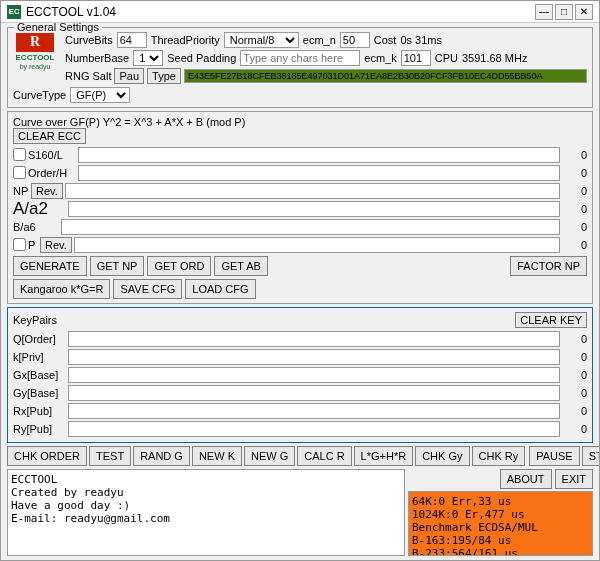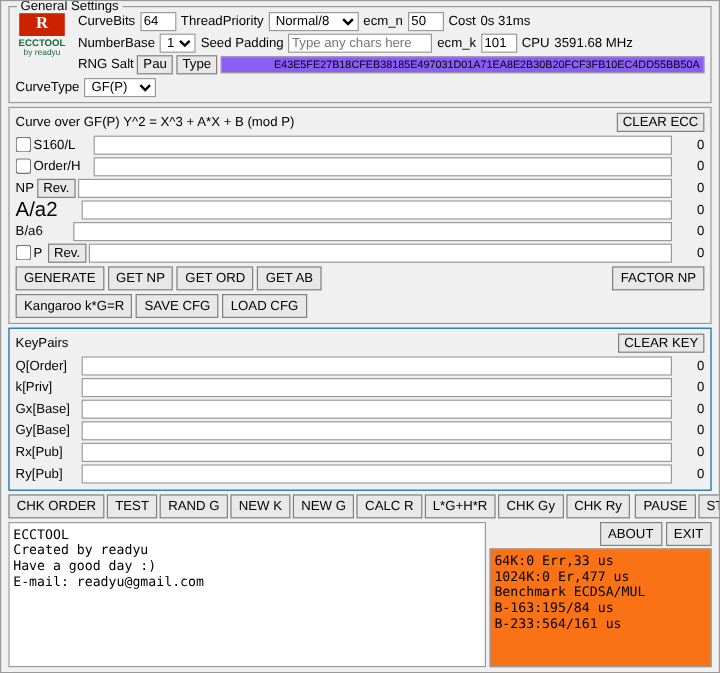--- a/index.html
+++ b/index.html
@@ -135,20 +135,33 @@
       font-size: 11px;
       color: #000;
       margin-left: 2px;
     }
   </style>
 </head>
 <body>
 
 <div class="window">
 
+  <div class="title-bar">
+    <div class="title-bar-left">
+      <div class="title-bar-icon">
+        <span>EC</span>
+      </div>
+      <span class="title-bar-title">ECCTOOL v1.04</span>
+    </div>
+    <div class="title-bar-buttons">
+      <button class="title-btn">—</button>
+      <button class="title-btn">□</button>
+      <button class="title-btn close">✕</button>
+    </div>
+  </div>
 
   <div class="content">
 
     <div style="border:1px solid #999;padding:4px 5px;position:relative;">
       <span style="position:absolute;top:-7px;left:6px;background:#f0f0f0;padding:0 3px;font-size:11px;">General Settings</span>
 
       <div style="display:flex;align-items:flex-start;gap:4px;">
 
         <div style="display:flex;flex-direction:column;align-items:center;width:44px;margin-right:4px;">
           <div style="width:38px;height:20px;background:#cc2200;color:white;display:flex;align-items:center;justify-content:center;font-size:14px;font-weight:bold;font-family:serif;">R</div>
@@ -181,35 +194,35 @@
             <span class="label">ecm_k</span>
             <input type="text" style="width: 30px;" value="101">
             <span class="label">CPU</span>
             <span class="label">3591.68 MHz</span>
           </div>
 
           <div style="display:flex;align-items:center;gap:3px;">
             <span class="label">RNG Salt</span>
             <button class="btn btn-small">Pau</button>
             <button class="btn btn-small">Type</button>
-            <div style="flex:1;font-size:9px;background:#8b5cf6;border:1px solid #999;padding:1px 3px;overflow:hidden;white-space:nowrap;text-align:right;">E43E5FE27B18CFEB38185E497031D01A71EA8E2B30B20FCF3FB10EC4DD55BB50A</div>
+            <div style="flex:1;font-size:9px;background:#4d7c0f;border:1px solid #999;padding:1px 3px;overflow:hidden;white-space:nowrap;">E43E5FE27B18CFEB38185E497031D01A71EA8E2B30B20FCF3FB10EC4DD55BB50A</div>
           </div>
         </div>
       </div>
 
       <div style="display:flex;align-items:center;gap:4px;margin-top:3px;">
         <span class="label">CurveType</span>
         <select style="width:60px;">
           <option>GF(P)</option>
         </select>
       </div>
     </div>
 
     <div style="border:1px solid #999;padding:4px 5px;">
-      <div style="display:flex;justify-content:space-between;align-items:center;margin-bottom:2px;">
+      <div style="display:flex;justify-content:space-between;align-items:flex-start;margin-bottom:2px;flex-direction:column;">
         <span style="font-size:11px;">Curve over GF(P)  Y^2 = X^3 + A*X + B  (mod P)</span>
         <button class="btn btn-small">CLEAR ECC</button>
       </div>
 
       <div class="field-row">
         <input type="checkbox" style="margin-right: 2px;">
         <span style="width:50px;font-size:11px;">S160/L</span>
         <input type="text" class="field-input" value="" style="">
         <span class="field-value">0</span>
       </div>

